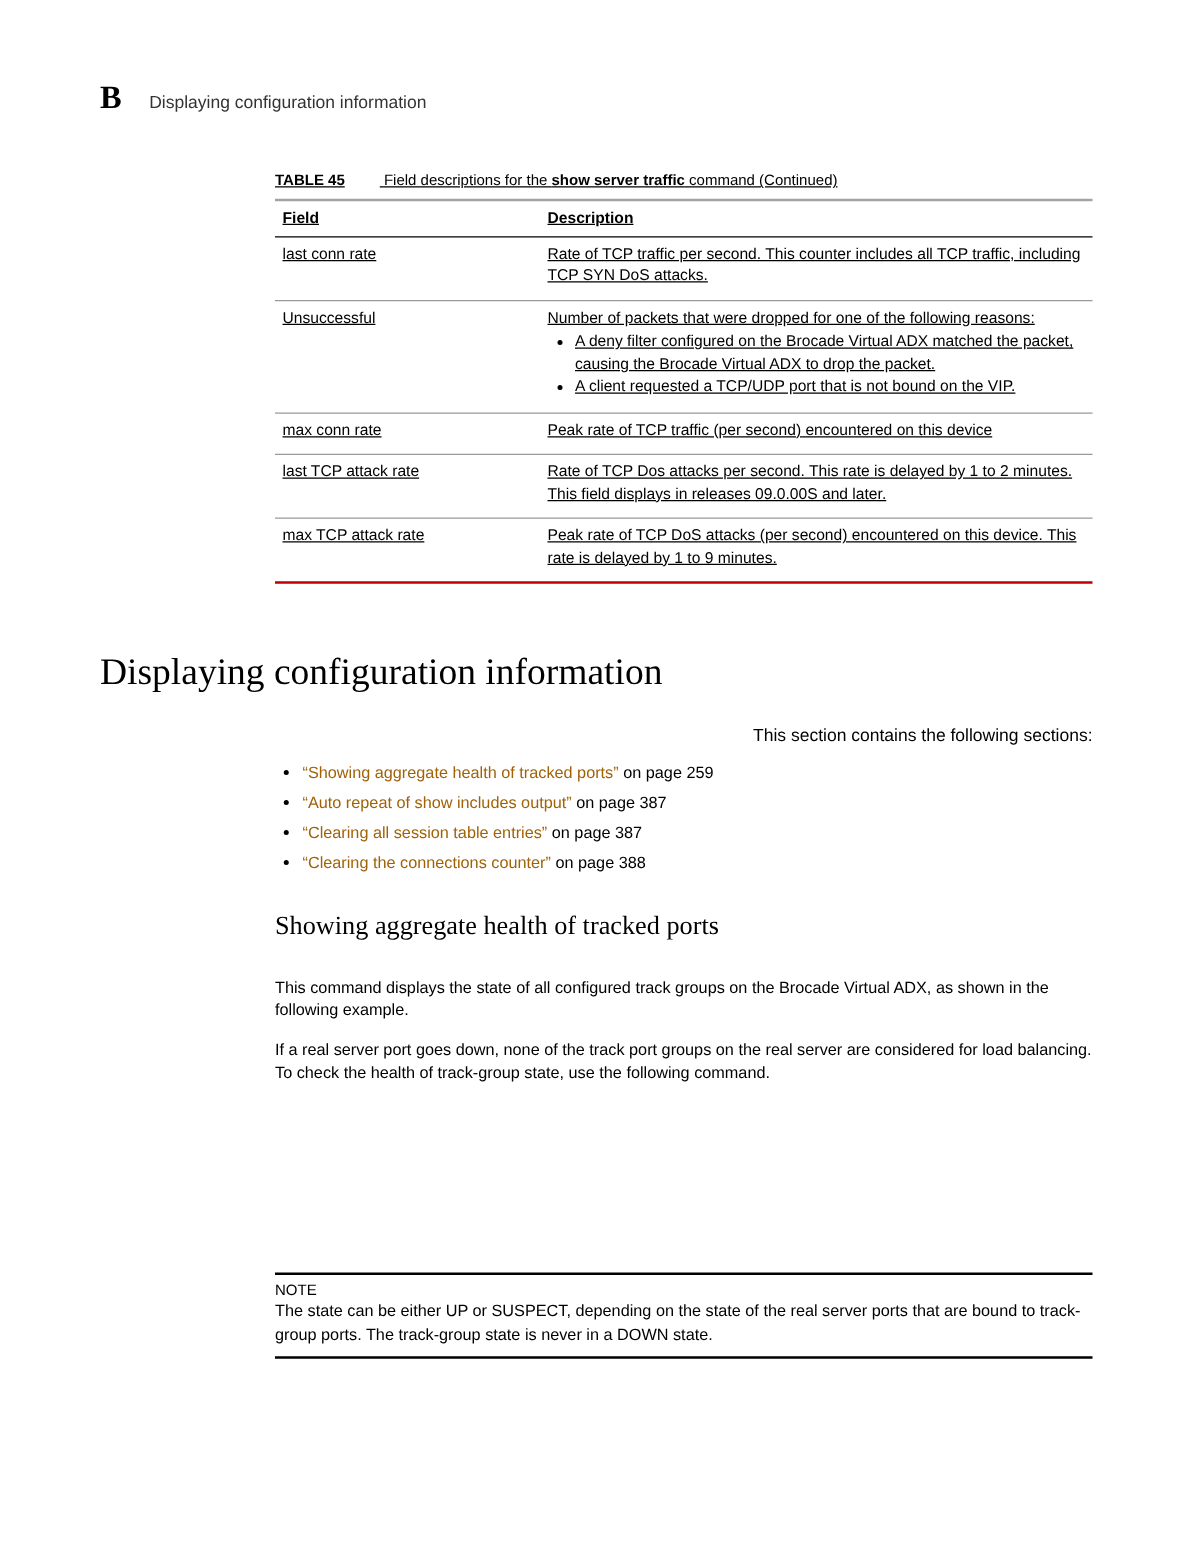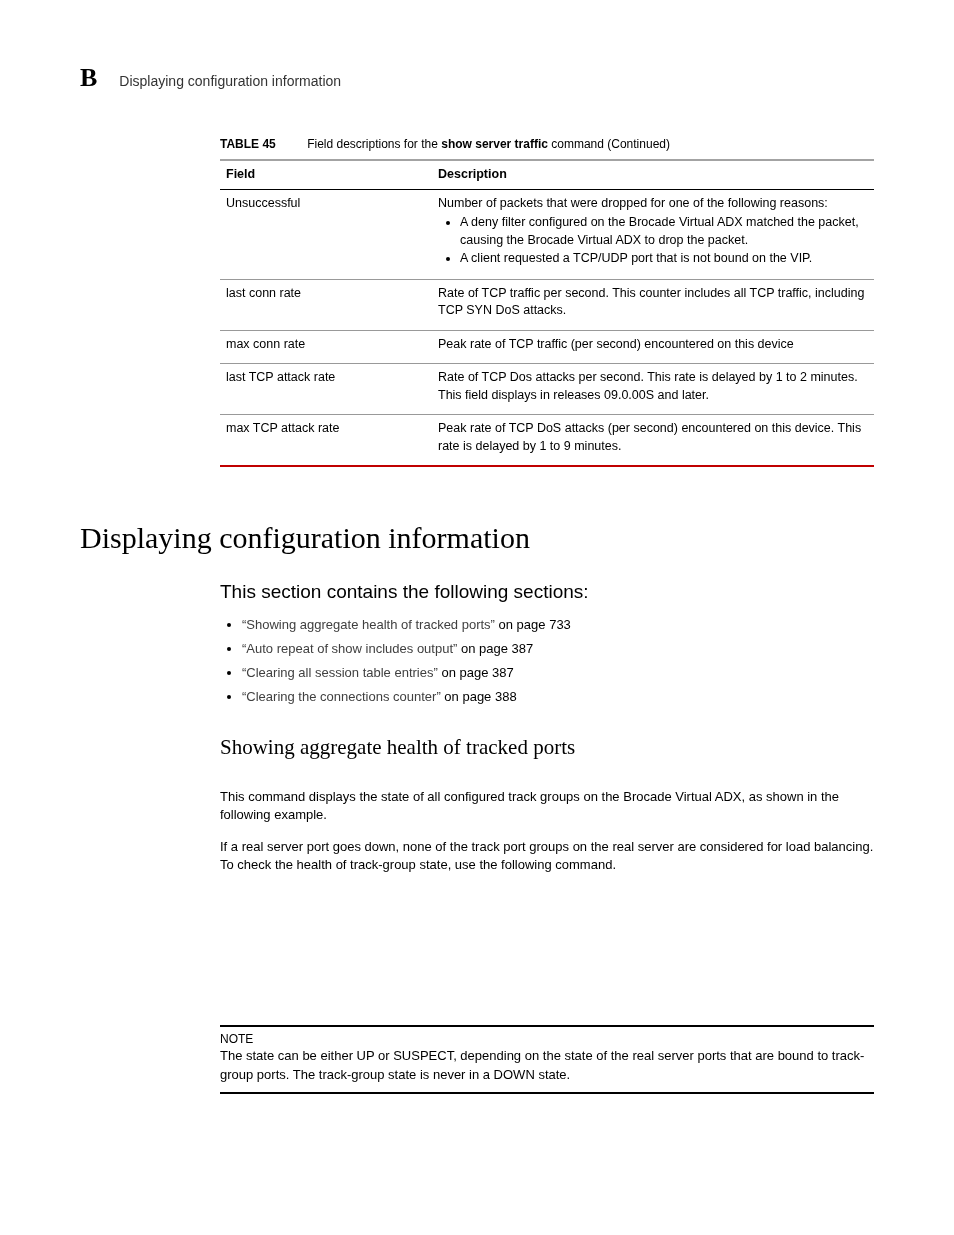--- a/index.html
+++ b/index.html
@@ -22,20 +22,21 @@
     font-size: 26px;
     font-weight: bold;
     font-family: Georgia, 'Times New Roman', serif;
   }
   .header-text {
     font-size: 14px;
     color: #333;
   }
   .table-block {
     margin-left: 140px;
+    text-decoration: underline;
   }
   .table-title {
     font-size: 12px;
     margin-bottom: 6px;
   }
   .table-title .label {
     font-weight: bold;
     margin-right: 28px;
   }
   .table-title .bold { font-weight: bold; }
@@ -74,32 +75,33 @@
   h1 {
     font-family: Georgia, 'Times New Roman', serif;
     font-weight: normal;
     font-size: 30px;
     margin: 50px 0 20px 0;
   }
   .body-block {
     margin-left: 140px;
   }
   .intro {
-    font-size: 19px;
+    font-size: 14px;
     margin-bottom: 10px;
+    text-align: right;
   }
   ul.links {
     margin: 8px 0 26px 0;
     padding-left: 22px;
   }
   ul.links li {
     margin-bottom: 6px;
   }
   a.xref {
-    color: #404040;
+    color: #a16207;
     text-decoration: none;
   }
   h2 {
     font-family: Georgia, 'Times New Roman', serif;
     font-weight: normal;
     font-size: 21px;
     margin: 18px 0 12px 0;
   }
   p.body {
     font-size: 13px;
@@ -132,32 +134,32 @@
   </div>
   <table>
     <thead>
       <tr>
         <th>Field</th>
         <th>Description</th>
       </tr>
     </thead>
     <tbody>
       <tr>
+        <td>last conn rate</td>
+        <td>Rate of TCP traffic per second. This counter includes all TCP traffic, including TCP SYN DoS attacks.</td>
+      </tr>
+      <tr>
         <td>Unsuccessful</td>
         <td>
           <span>Number of packets that were dropped for one of the following reasons:</span>
           <ul class="desc-list">
             <li>A deny filter configured on the Brocade Virtual ADX matched the packet, causing the Brocade Virtual ADX to drop the packet.</li>
             <li>A client requested a TCP/UDP port that is not bound on the VIP.</li>
           </ul>
         </td>
-      </tr>
-      <tr>
-        <td>last conn rate</td>
-        <td>Rate of TCP traffic per second. This counter includes all TCP traffic, including TCP SYN DoS attacks.</td>
       </tr>
       <tr>
         <td>max conn rate</td>
         <td>Peak rate of TCP traffic (per second) encountered on this device</td>
       </tr>
       <tr>
         <td>last TCP attack rate</td>
         <td>Rate of TCP Dos attacks per second. This rate is delayed by 1 to 2 minutes. This field displays in releases 09.0.00S and later.</td>
       </tr>
       <tr>
@@ -166,21 +168,21 @@
       </tr>
     </tbody>
   </table>
 </div>
 
 <h1>Displaying configuration information</h1>
 
 <div class="body-block">
   <p class="intro">This section contains the following sections:</p>
   <ul class="links">
-    <li><a class="xref">“Showing aggregate health of tracked ports”</a><span> on page 733</span></li>
+    <li><a class="xref">“Showing aggregate health of tracked ports”</a><span> on page 259</span></li>
     <li><a class="xref">“Auto repeat of show includes output”</a><span> on page 387</span></li>
     <li><a class="xref">“Clearing all session table entries”</a><span> on page 387</span></li>
     <li><a class="xref">“Clearing the connections counter”</a><span> on page 388</span></li>
   </ul>
 
   <h2>Showing aggregate health of tracked ports</h2>
   <p class="body" style="margin-top:26px;">This command displays the state of all configured track groups on the Brocade Virtual ADX, as shown in the following example.</p>
   <p class="body">If a real server port goes down, none of the track port groups on the real server are considered for load balancing. To check the health of track-group state, use the following command.</p>
 
   <div class="note-block">

